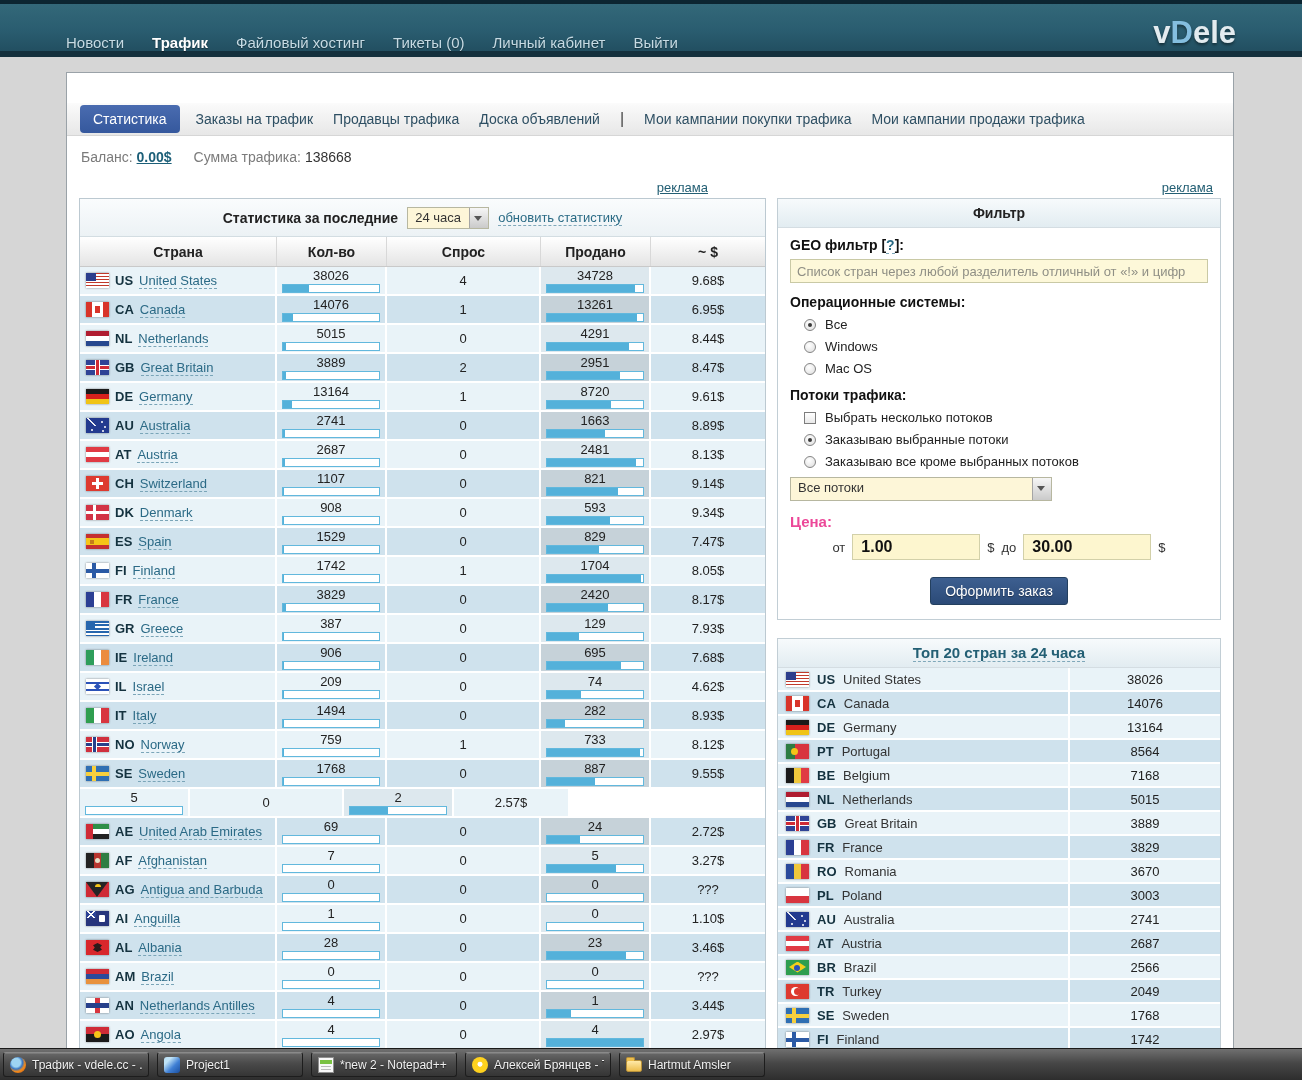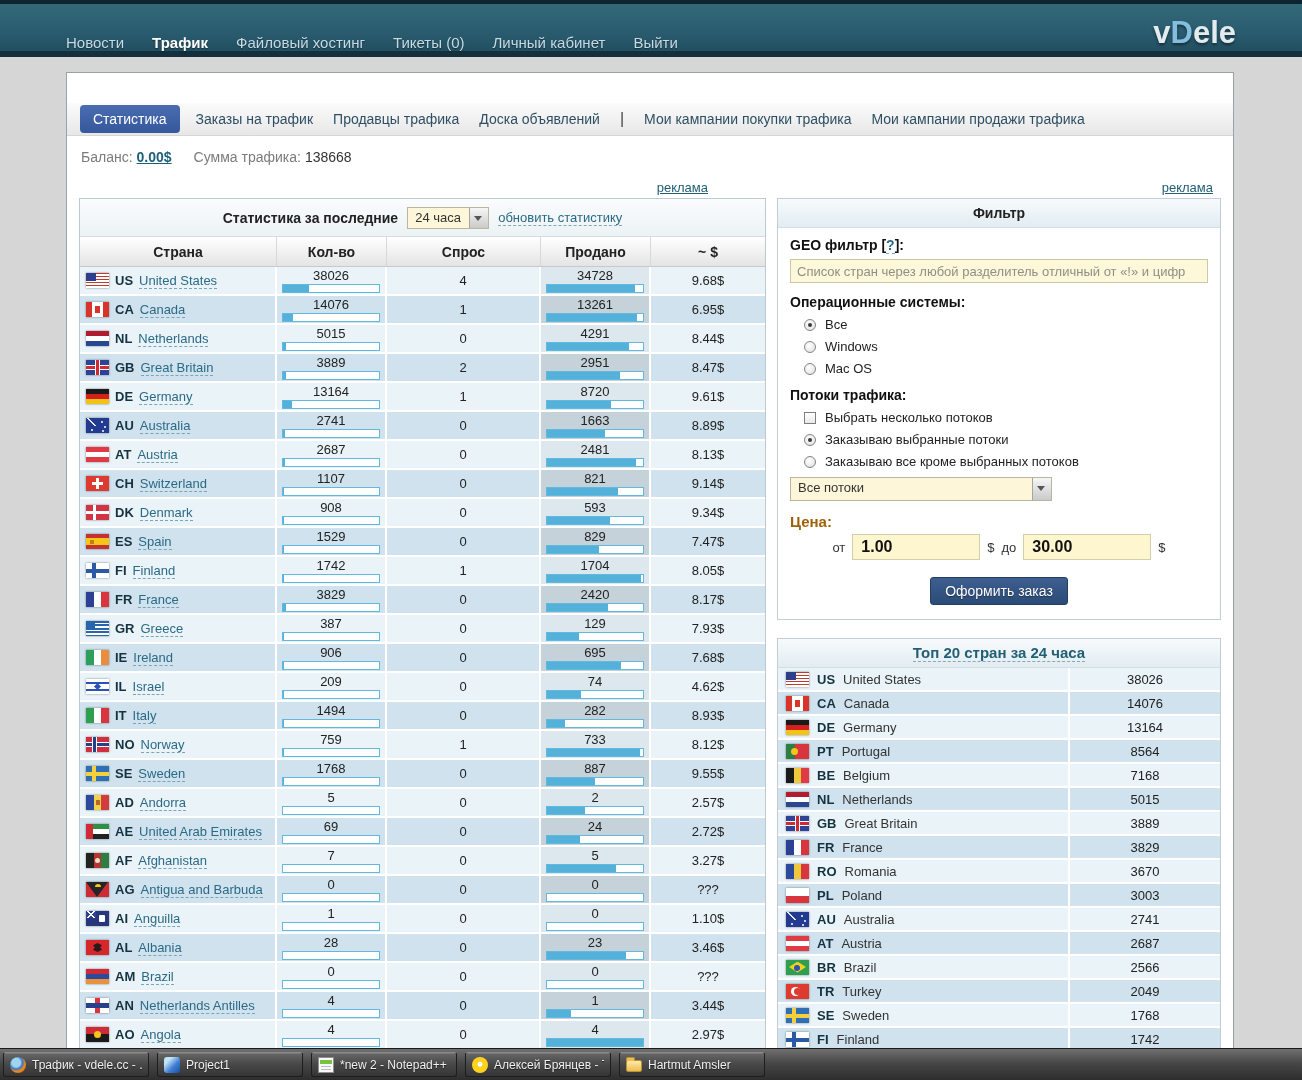--- a/index.html
+++ b/index.html
@@ -81,21 +81,21 @@
              border:1px solid #c9c9a5;padding:0 6px;font-size:13px;color:#555;font-family:"Liberation Sans",sans-serif}
   .geo-input::placeholder{color:#8f8f85}
   .sec-label{font-size:14px;font-weight:bold;color:#111;margin-top:11px}
   .opt{display:flex;align-items:center;gap:9px;margin:7px 0 0 14px}
   .ctrl{width:12px;height:12px;box-sizing:border-box;display:inline-block}
   .ctrl.radio{border:1px solid #848484;border-radius:50%;background:radial-gradient(circle at 40% 35%,#fff,#dcdcdc);position:relative}
   .ctrl.radio.checked::after{content:"";position:absolute;left:3px;top:3px;width:4px;height:4px;border-radius:50%;background:#3a3a3a}
   .ctrl.checkbox{border:1px solid #7d7d7d;background:linear-gradient(180deg,#fff,#e9e9e9)}
   .opt-label{font-size:13px;color:#222}
   .sel.streams{width:262px;height:24px;margin:8px 0 0 0}
-  .price-label{font-size:15px;font-weight:bold;color:#a16207;margin-top:12px}
+  .price-label{font-size:15px;font-weight:bold;color:#ec4899;margin-top:12px}
   .price-row{display:flex;align-items:center;justify-content:center;gap:7px;margin-top:4px}
   .price-row .pl{font-size:13px;color:#333}
   .price-input{width:128px;height:26px;box-sizing:border-box;background:#fdf6cf;border:1px solid #d2d0a9;
                font-size:16px;font-weight:bold;color:#111;padding:0 8px;font-family:"Liberation Sans",sans-serif}
   .cur{font-size:13px;color:#333}
   .submit-wrap{text-align:center;margin-top:17px}
   .submit{height:28px;padding:0 14px;background:linear-gradient(180deg,#3d5f90,#2b4a77);color:#fff;
           border:1px solid #24405f;border-radius:3px;font-size:14px;font-family:"Liberation Sans",sans-serif;
           text-shadow:0 1px 1px rgba(0,0,0,.4)}
   .top20-panel{margin-top:18px}
@@ -627,25 +627,20 @@
     <div class="cell c-demand">0</div>
     <div class="cell c-num c-sold">
       <div class="num">887</div>
       <div class="bar">
                   <i style="width: 50.1697%;"></i>
                 </div>
     </div>
     <div class="cell c-price">9.55$</div>
   </div>
             <div class="trow odd">
-    <div class="cell c-country">
-      <span class="flag f-ad"></span>
-      <span class="ccode">AD</span>
-      <a class="cname">Andorra</a>
-    </div>
     <div class="cell c-num">
       <div class="num">5</div>
       <div class="bar">
                   <i style="width: 0.0036057%;"></i>
                 </div>
     </div>
     <div class="cell c-demand">0</div>
     <div class="cell c-num c-sold">
       <div class="num">2</div>
       <div class="bar">

